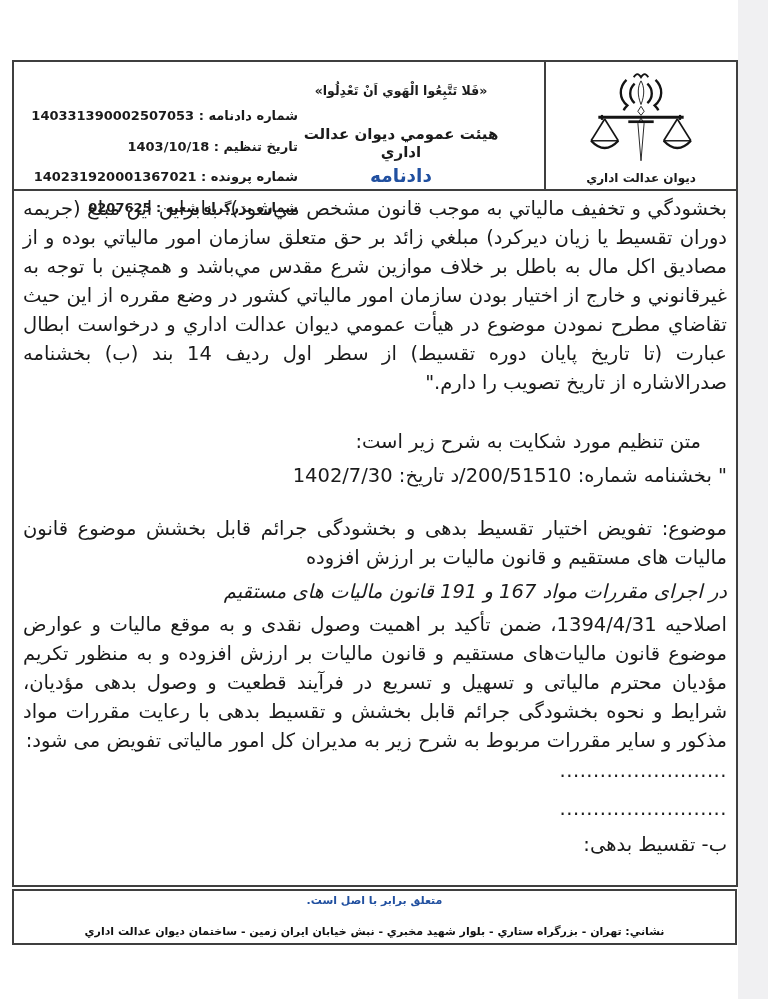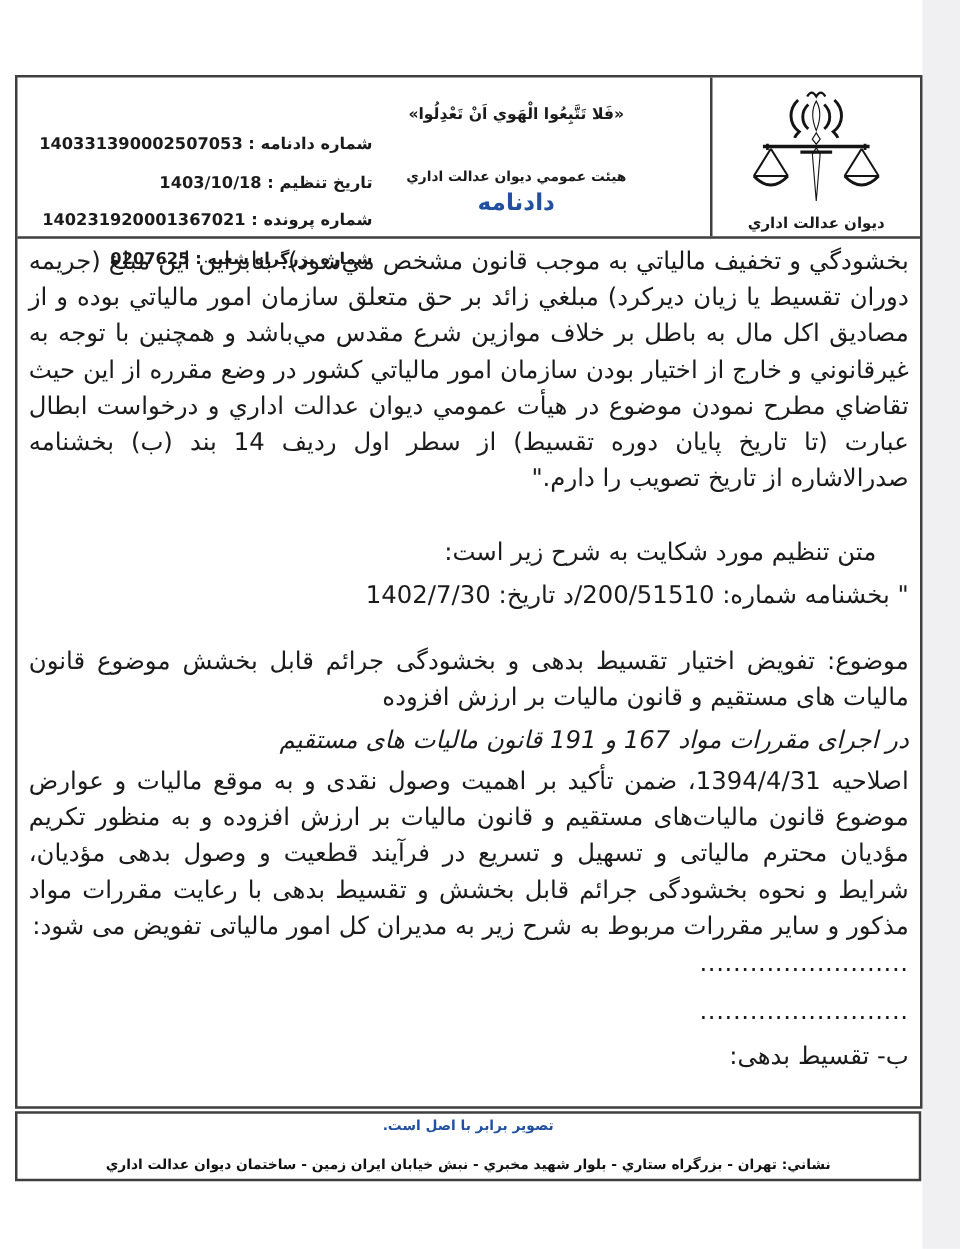--- a/index.html
+++ b/index.html
@@ -10,27 +10,27 @@
   }
   .scan-edge{position:absolute;top:0;right:0;width:30px;height:999px;background:#f0f0f2;}
   
   .doc-frame{
     position:absolute;top:60px;left:12px;width:722px;height:823px;
     border:2px solid #3f3f3f;background:#fff;
   }
   
   .doc-header{height:127px;border-bottom:2px solid #3f3f3f;display:flex;}
   .logo-cell{
-    width:168px;border-left:2px solid #3f3f3f;box-sizing:border-box;
+    width:192px;border-left:2px solid #3f3f3f;box-sizing:border-box;
     display:flex;flex-direction:column;align-items:center;padding-top:5px;margin-left:44px;
   }
   .logo-caption{font-size:12px;font-weight:bold;margin-top:0px;}
   .center-cell{flex:1;text-align:center;padding-top:21px;}
   .verse{font-size:12.5px;font-weight:bold;letter-spacing:0px;}
-  .org-title{margin-top:37px;font-size:11px;font-weight:bold;}
+  .org-title{margin-top:27px;font-size:15px;font-weight:bold;}
   .doc-type{margin-top:4px;font-size:18.5px;font-weight:bold;color:#2150a0;}
   .meta-cell{
     width:288px;box-sizing:border-box;padding:33px 4px 0 10px;
     font-size:13px;font-weight:bold;line-height:18.5px;text-align:right;
   }
   .meta-row{white-space:nowrap;margin-top:12px;}
   
   .doc-body{
     padding:3px 9px 0 9px;font-size:19.5px;line-height:29px;
     text-align:justify;height:688px;box-sizing:border-box;overflow:hidden;
@@ -130,15 +130,15 @@
 
     <div class="dots dots2">.........................</div>
 
     <div class="item-line item-b">ب- تقسيط بدهی:</div>
 
   </div>
 
 </div>
 
 <div class="doc-footer">
-  <div class="certify-line">تصوير برابر با اصل است.</div>
+  <div class="certify-line">متعلق برابر با اصل است.</div>
   <div class="address-line">نشاني:  تهران - بزرگراه ستاري - بلوار شهيد مخبري - نبش خيابان ايران زمين - ساختمان ديوان عدالت اداري</div>
 </div>
 
 </body></html>

